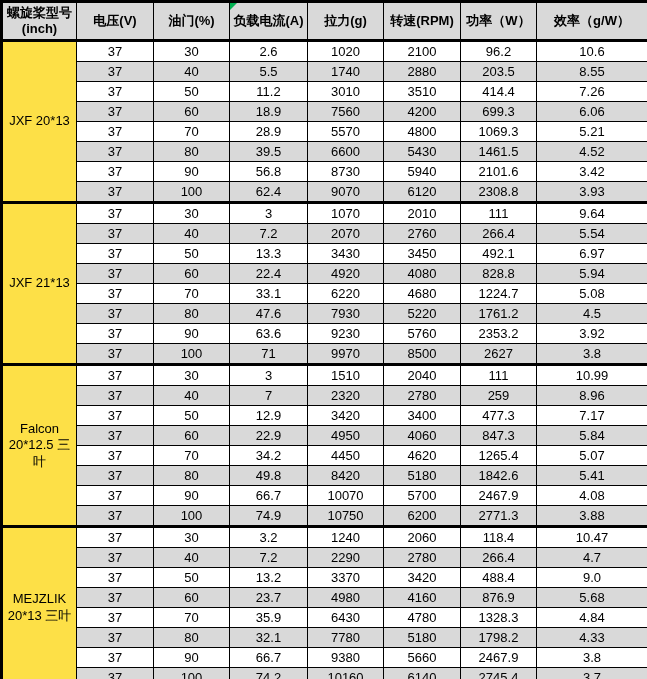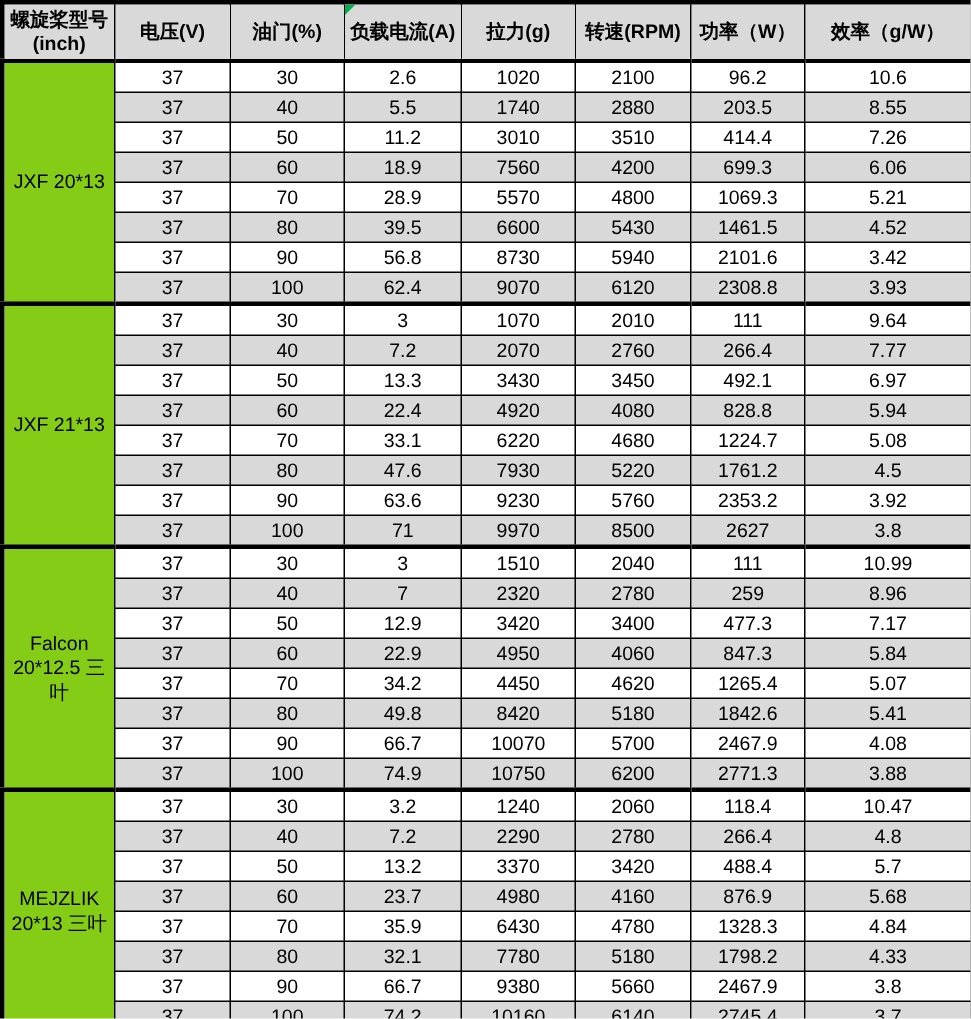--- a/index.html
+++ b/index.html
@@ -28,21 +28,21 @@
   thead th {
     background: #d9d9d9;
     font-weight: bold;
     height: 36px;
     line-height: 1.2;
     border-bottom: 3px solid #000;
     position: relative;
   }
   tbody td { height: 19px; font-weight: normal; background: #ffffff; }
   tbody tr.shaded td { background: #d9d9d9; }
-  tbody td.model-cell { background: #84cc16; font-size: 13px; line-height: 1.25; }
+  tbody td.model-cell { background: #fde047; font-size: 13px; line-height: 1.25; }
   tbody tr.group-start td { border-top: 3px solid #000; }
   .flag {
     position: absolute;
     top: 0; left: 0;
     width: 0; height: 0;
     border-top: 7px solid #00b050;
     border-right: 7px solid transparent;
   }
 </style>
 </head>
@@ -155,21 +155,21 @@
         <td>111</td>
         <td>9.64</td>
       </tr>
       <tr class="shaded">
         <td>37</td>
         <td>40</td>
         <td>7.2</td>
         <td>2070</td>
         <td>2760</td>
         <td>266.4</td>
-        <td>7.77</td>
+        <td>5.54</td>
       </tr>
       <tr>
         <td>37</td>
         <td>50</td>
         <td>13.3</td>
         <td>3430</td>
         <td>3450</td>
         <td>492.1</td>
         <td>6.97</td>
       </tr>
@@ -301,30 +301,30 @@
         <td>118.4</td>
         <td>10.47</td>
       </tr>
       <tr class="shaded">
         <td>37</td>
         <td>40</td>
         <td>7.2</td>
         <td>2290</td>
         <td>2780</td>
         <td>266.4</td>
-        <td>4.8</td>
+        <td>4.7</td>
       </tr>
       <tr>
         <td>37</td>
         <td>50</td>
         <td>13.2</td>
         <td>3370</td>
         <td>3420</td>
         <td>488.4</td>
-        <td>5.7</td>
+        <td>9.0</td>
       </tr>
       <tr class="shaded">
         <td>37</td>
         <td>60</td>
         <td>23.7</td>
         <td>4980</td>
         <td>4160</td>
         <td>876.9</td>
         <td>5.68</td>
       </tr>

